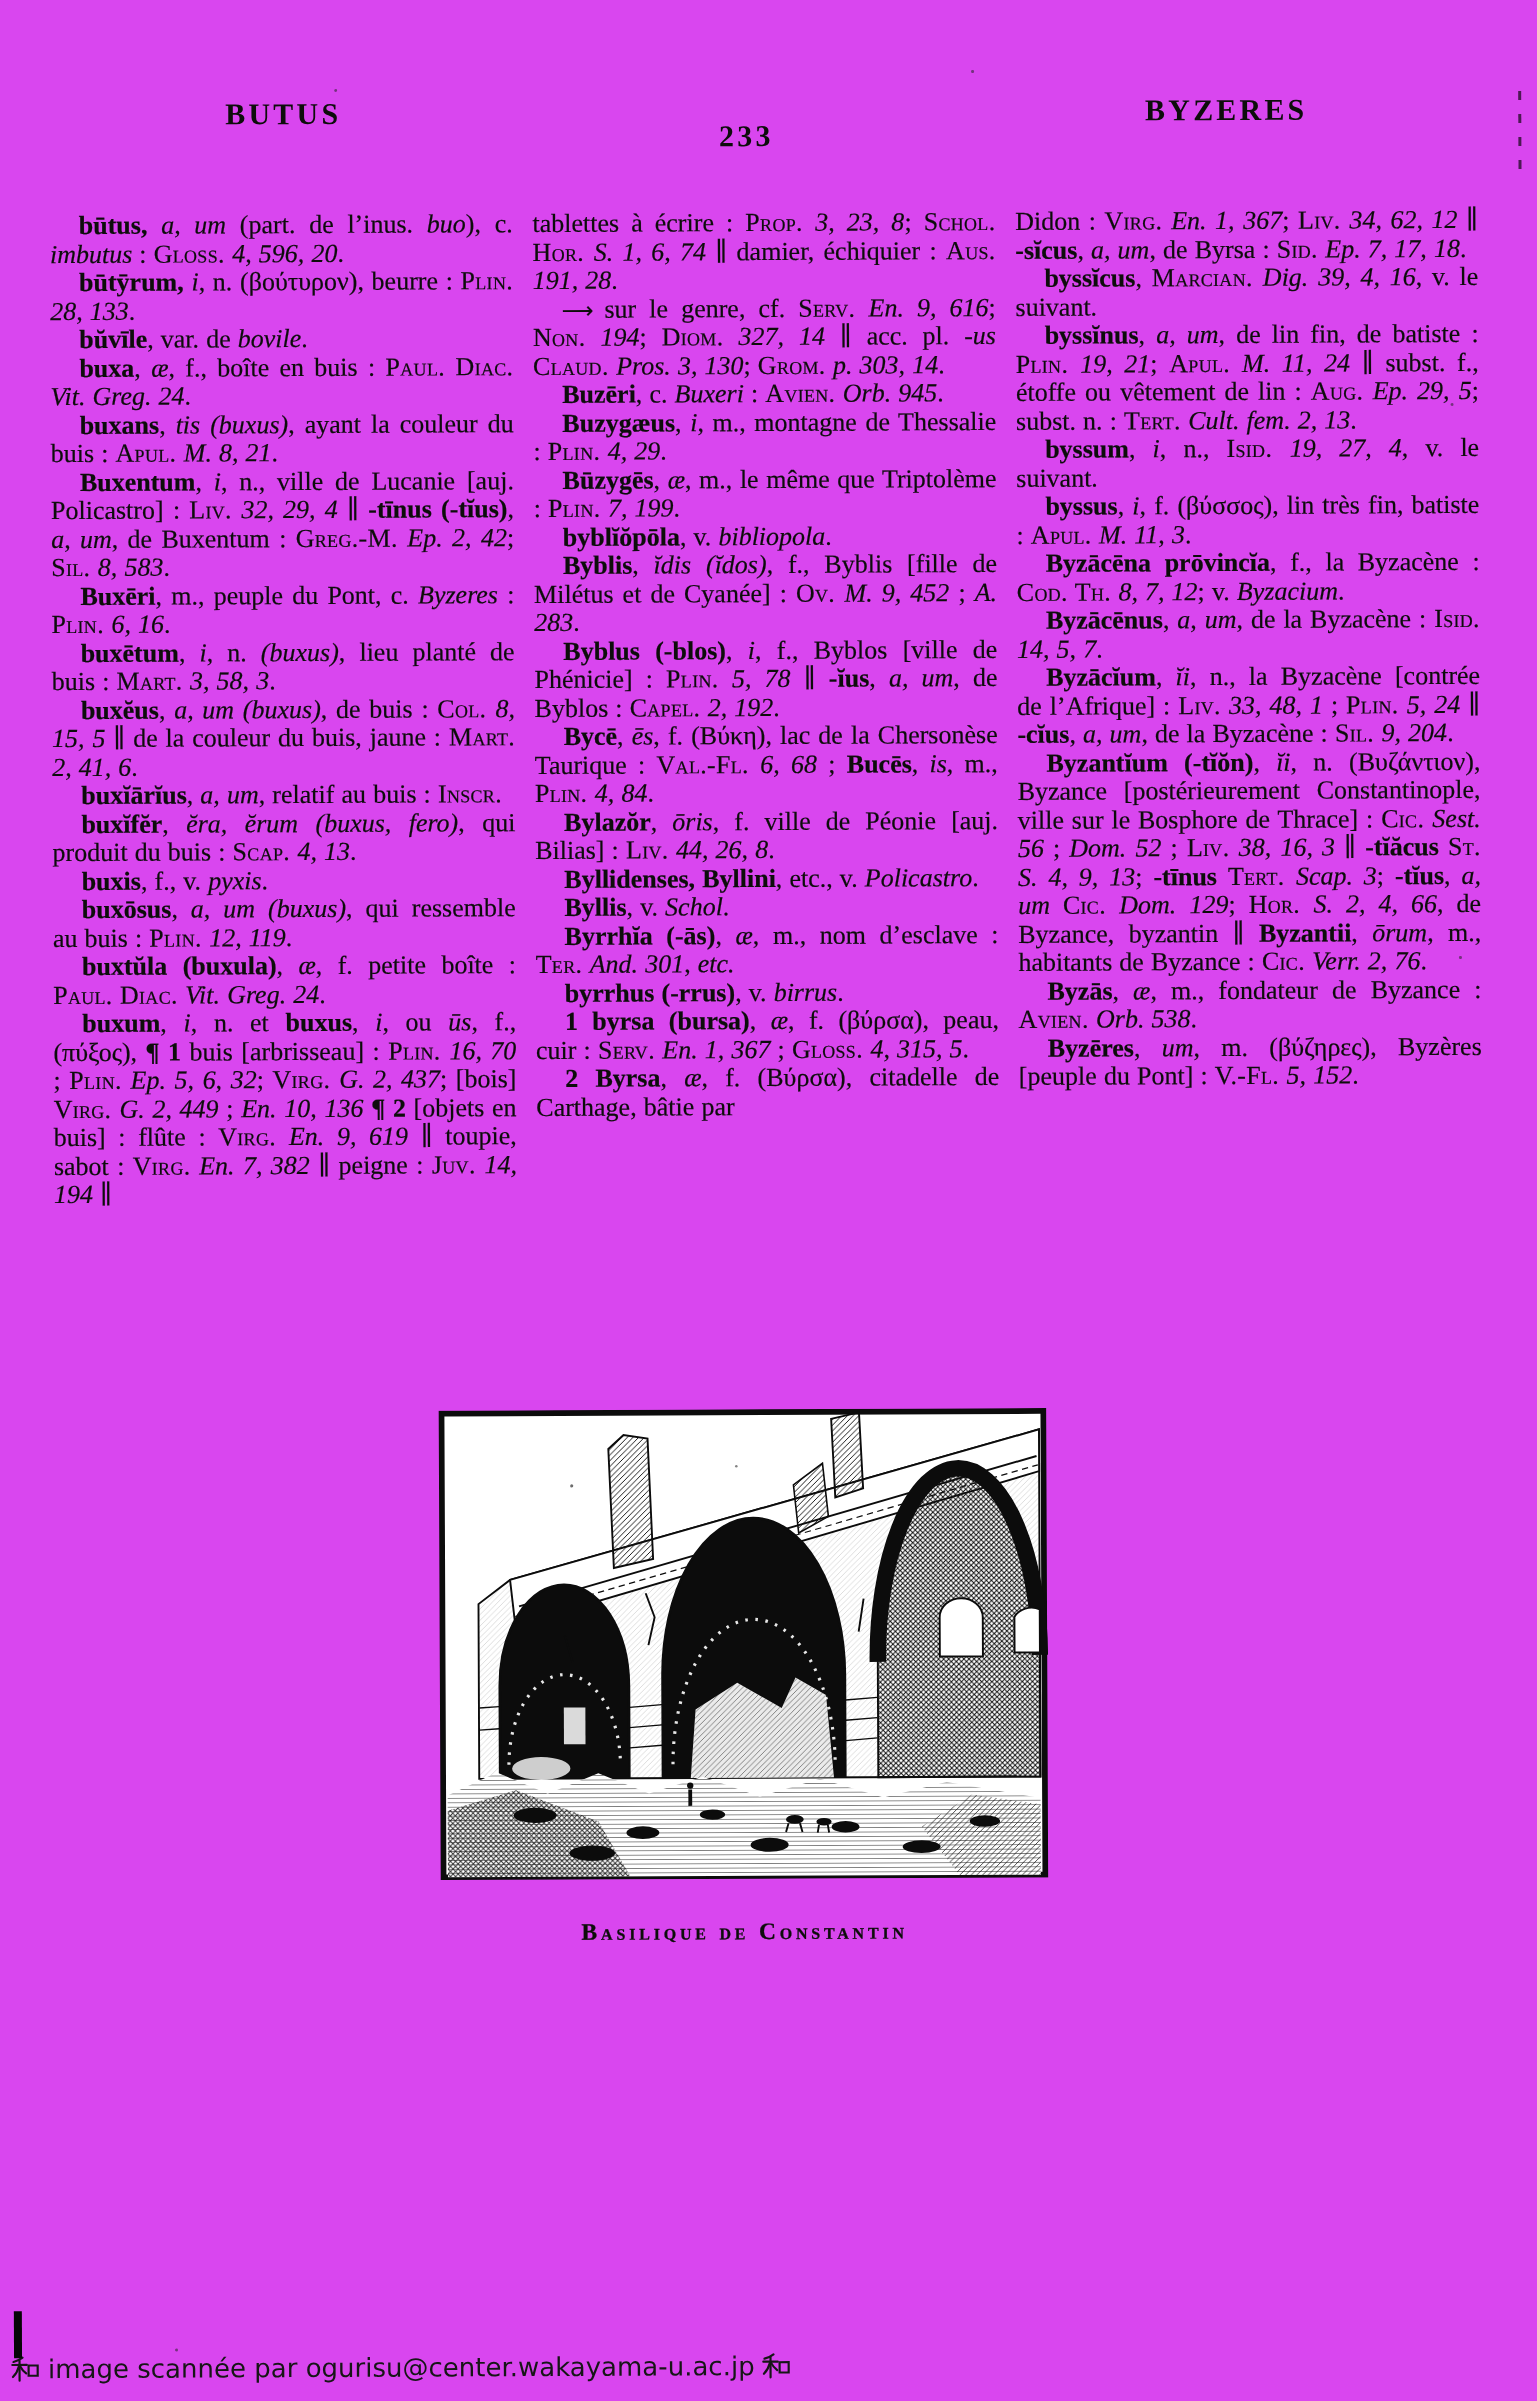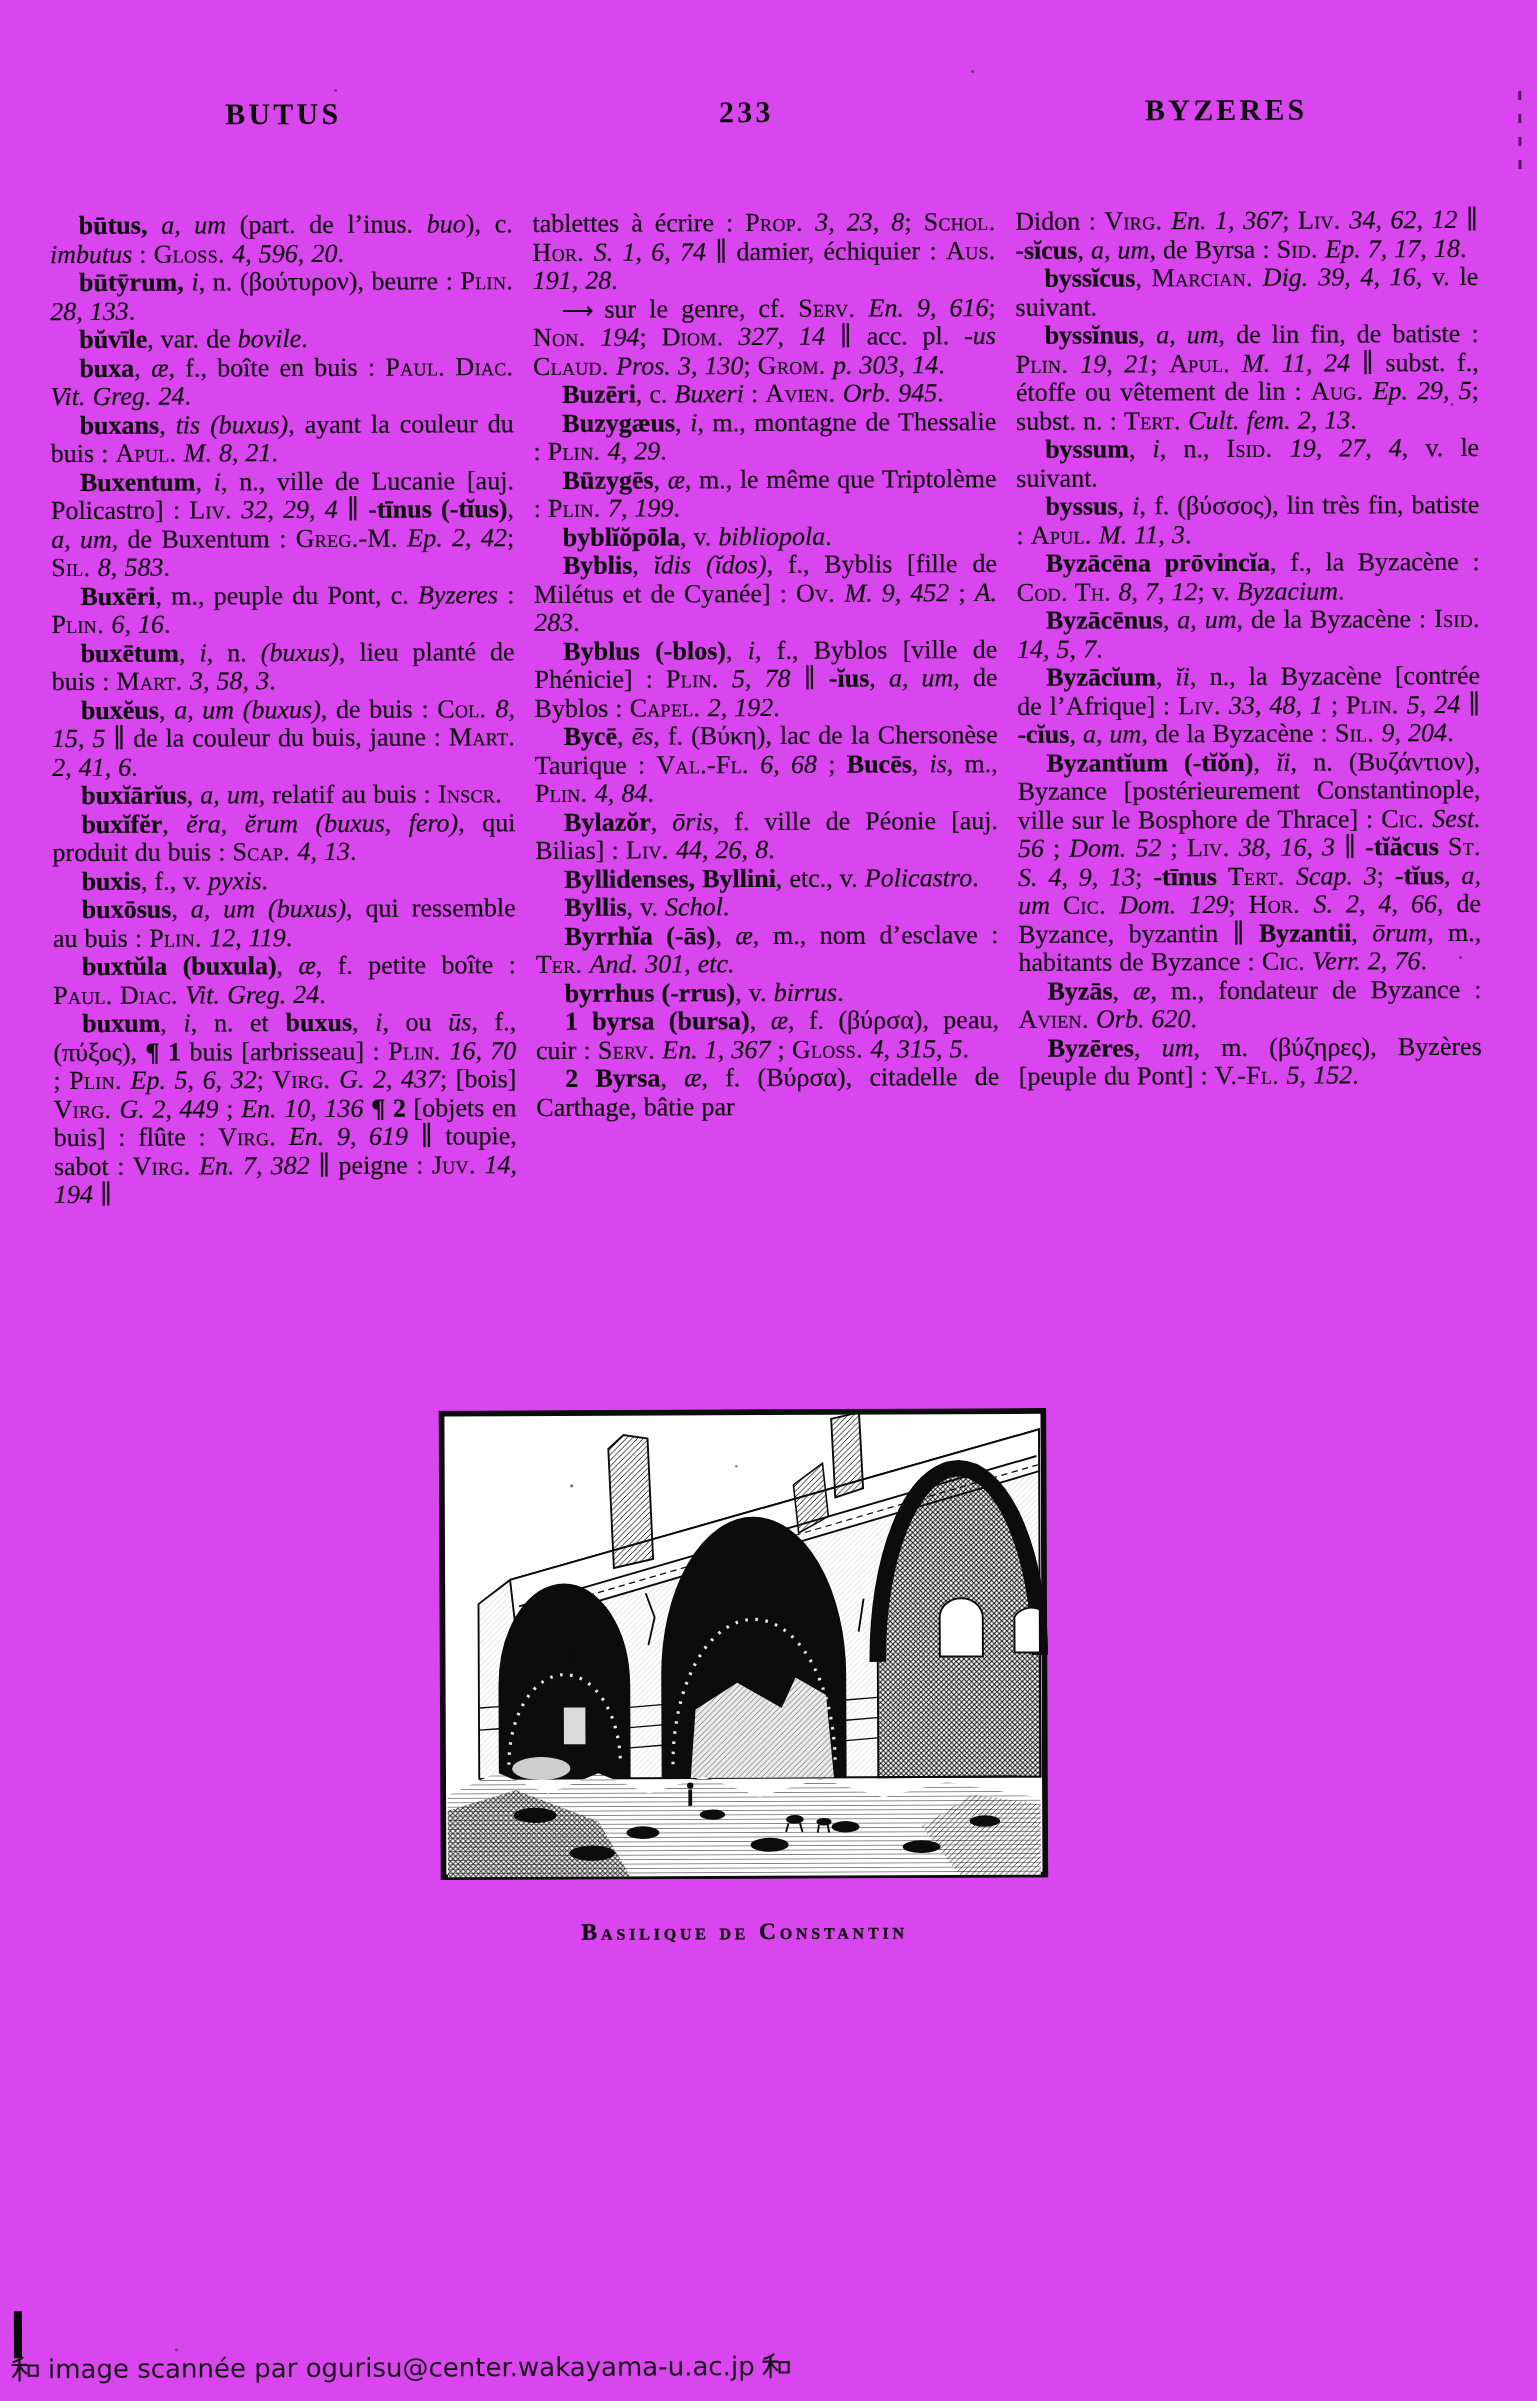--- a/index.html
+++ b/index.html
@@ -2,21 +2,21 @@
 <html style="font-size:10px"><head>
 <meta charset="utf-8">
 <style>
   html,body{margin:0;padding:0;background:#e8e6e0;}
   #page{position:relative;width:1537px;height:2401px;background:#d946ef;overflow:hidden;
         color:#0d0d0b;font-family:"Liberation Serif","DejaVu Serif",serif;}
   #content{position:absolute;inset:0;transform:rotate(-0.25deg);transform-origin:50% 50%;}
   .hdr{position:absolute;top:95px;font-weight:700;font-size:30px;letter-spacing:3.2px;
        transform:translateX(-50%);white-space:nowrap;}
   #hdr-left{left:288px;}
-  #hdr-center{left:751px;}
+  #hdr-center{left:751px;margin-top:24px;}
   #hdr-right{left:1231px;}
   #text-columns{position:absolute;left:54px;top:209px;width:1428px;display:flex;gap:19.7px;}
   .col{width:463px;flex:0 0 463px;}
   .entry{margin:0;font-size:26px;line-height:28.5px;text-align:justify;text-indent:29px;
          -webkit-text-stroke:0.2px #0d0d0b;word-spacing:0.6px;}
   .entry.no-indent{text-indent:0;}
   .seg-b{font-weight:700;}
   .seg-i{font-style:italic;}
   .seg-sc{font-variant:small-caps;letter-spacing:0.3px;}
   .seg-a{font-family:"DejaVu Sans","Liberation Sans",sans-serif;font-size:0.85em;letter-spacing:-1.3px;}
@@ -80,21 +80,21 @@
         <div class="col">
           <p class="entry no-indent"><span class="seg-r">Didon : </span><span class="seg-sc">Virg. </span><span class="seg-i">En. 1, 367</span><span class="seg-r">; </span><span class="seg-sc">Liv. </span><span class="seg-i">34, 62, 12</span><span class="seg-r"> ∥ </span><span class="seg-b">-sĭcus</span><span class="seg-r">, </span><span class="seg-i">a, um</span><span class="seg-r">, de Byrsa : </span><span class="seg-sc">Sid. </span><span class="seg-i">Ep. 7, 17, 18</span><span class="seg-r">.</span></p>
           <p class="entry"><span class="seg-b">byssĭcus</span><span class="seg-r">, </span><span class="seg-sc">Marcian. </span><span class="seg-i">Dig. 39, 4, 16</span><span class="seg-r">, v. le suivant.</span></p>
           <p class="entry"><span class="seg-b">byssĭnus</span><span class="seg-r">, </span><span class="seg-i">a, um</span><span class="seg-r">, de lin fin, de batiste : </span><span class="seg-sc">Plin. </span><span class="seg-i">19, 21</span><span class="seg-r">; </span><span class="seg-sc">Apul. </span><span class="seg-i">M. 11, 24</span><span class="seg-r"> ∥ subst. f., étoffe ou vêtement de lin : </span><span class="seg-sc">Aug. </span><span class="seg-i">Ep. 29, 5</span><span class="seg-r">; subst. n. : </span><span class="seg-sc">Tert. </span><span class="seg-i">Cult. fem. 2, 13</span><span class="seg-r">.</span></p>
           <p class="entry"><span class="seg-b">byssum</span><span class="seg-r">, </span><span class="seg-i">i</span><span class="seg-r">, n., </span><span class="seg-sc">Isid. </span><span class="seg-i">19, 27, 4</span><span class="seg-r">, v. le suivant.</span></p>
           <p class="entry"><span class="seg-b">byssus</span><span class="seg-r">, </span><span class="seg-i">i</span><span class="seg-r">, f. (βύσσος), lin très fin, batiste : </span><span class="seg-sc">Apul. </span><span class="seg-i">M. 11, 3</span><span class="seg-r">.</span></p>
           <p class="entry"><span class="seg-b">Byzācēna prōvincĭa</span><span class="seg-r">, f., la Byzacène : </span><span class="seg-sc">Cod. Th. </span><span class="seg-i">8, 7, 12</span><span class="seg-r">; v. </span><span class="seg-i">Byzacium</span><span class="seg-r">.</span></p>
           <p class="entry"><span class="seg-b">Byzācēnus</span><span class="seg-r">, </span><span class="seg-i">a, um</span><span class="seg-r">, de la Byzacène : </span><span class="seg-sc">Isid. </span><span class="seg-i">14, 5, 7</span><span class="seg-r">.</span></p>
           <p class="entry"><span class="seg-b">Byzācĭum</span><span class="seg-r">, </span><span class="seg-i">ĭi</span><span class="seg-r">, n., la Byzacène [contrée de l’Afrique] : </span><span class="seg-sc">Liv. </span><span class="seg-i">33, 48, 1</span><span class="seg-r"> ; </span><span class="seg-sc">Plin. </span><span class="seg-i">5, 24</span><span class="seg-r"> ∥ </span><span class="seg-b">-cĭus</span><span class="seg-r">, </span><span class="seg-i">a, um</span><span class="seg-r">, de la Byzacène : </span><span class="seg-sc">Sil. </span><span class="seg-i">9, 204</span><span class="seg-r">.</span></p>
           <p class="entry"><span class="seg-b">Byzantĭum (-tĭŏn)</span><span class="seg-r">, </span><span class="seg-i">ĭi</span><span class="seg-r">, n. (Βυζάντιον), Byzance [postérieurement Constantinople, ville sur le Bosphore de Thrace] : </span><span class="seg-sc">Cic. </span><span class="seg-i">Sest. 56</span><span class="seg-r"> ; </span><span class="seg-i">Dom. 52</span><span class="seg-r"> ; </span><span class="seg-sc">Liv. </span><span class="seg-i">38, 16, 3</span><span class="seg-r"> ∥ </span><span class="seg-b">-tĭăcus</span><span class="seg-r"> </span><span class="seg-sc">St. </span><span class="seg-i">S. 4, 9, 13</span><span class="seg-r">; </span><span class="seg-b">-tīnus</span><span class="seg-r"> </span><span class="seg-sc">Tert. </span><span class="seg-i">Scap. 3</span><span class="seg-r">; </span><span class="seg-b">-tĭus</span><span class="seg-r">, </span><span class="seg-i">a, um</span><span class="seg-r"> </span><span class="seg-sc">Cic. </span><span class="seg-i">Dom. 129</span><span class="seg-r">; </span><span class="seg-sc">Hor. </span><span class="seg-i">S. 2, 4, 66</span><span class="seg-r">, de Byzance, byzantin ∥ </span><span class="seg-b">Byzantii</span><span class="seg-r">, </span><span class="seg-i">ōrum</span><span class="seg-r">, m., habitants de Byzance : </span><span class="seg-sc">Cic. </span><span class="seg-i">Verr. 2, 76</span><span class="seg-r">.</span></p>
-          <p class="entry"><span class="seg-b">Byzās</span><span class="seg-r">, </span><span class="seg-i">æ</span><span class="seg-r">, m., fondateur de Byzance : </span><span class="seg-sc">Avien. </span><span class="seg-i">Orb. 620</span><span class="seg-r">.</span></p>
+          <p class="entry"><span class="seg-b">Byzās</span><span class="seg-r">, </span><span class="seg-i">æ</span><span class="seg-r">, m., fondateur de Byzance : </span><span class="seg-sc">Avien. </span><span class="seg-i">Orb. 538</span><span class="seg-r">.</span></p>
           <p class="entry"><span class="seg-b">Byzēres</span><span class="seg-r">, </span><span class="seg-i">um</span><span class="seg-r">, m. (βύζηρες), Byzères [peuple du Pont] : </span><span class="seg-sc">V.-Fl. </span><span class="seg-i">5, 152</span><span class="seg-r">.</span></p>
         </div>
       </div>
 
     <div id="figure">
       <svg viewBox="0 0 960 742" width="609" height="470" xmlns="http://www.w3.org/2000/svg">
         <defs>
           <pattern id="pDiag" width="9" height="9" patternUnits="userSpaceOnUse">
               <path d="M0,9 L9,0" stroke="#111" stroke-width="1.5"></path>
             </pattern>

